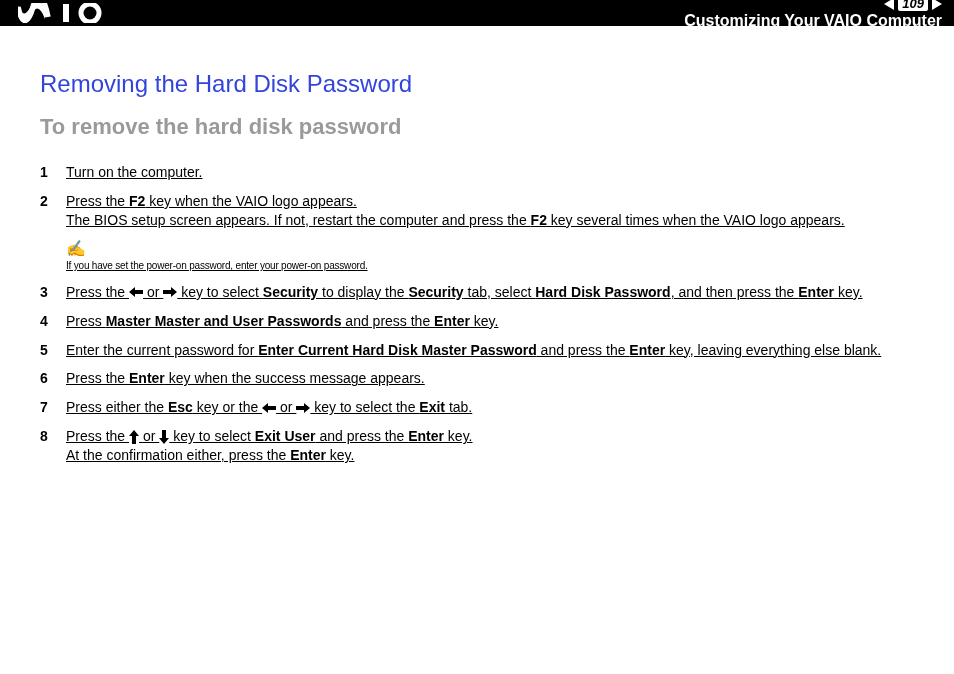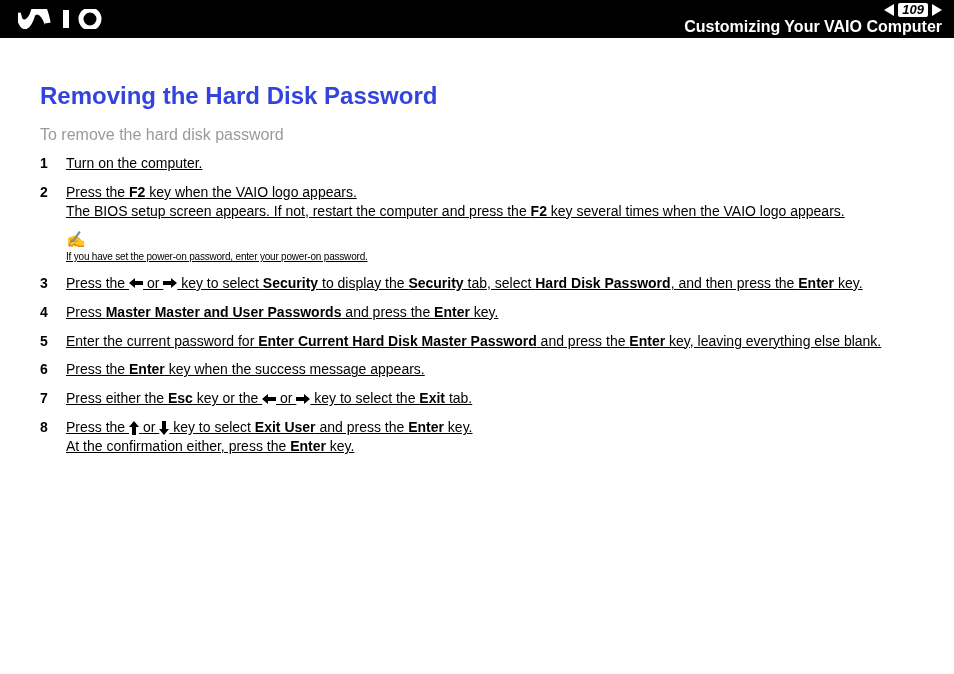--- a/index.html
+++ b/index.html
@@ -5,21 +5,21 @@
     * { margin: 0; padding: 0; box-sizing: border-box; }
     body {
       font-family: Arial, Helvetica, sans-serif;
       width: 954px;
       height: 674px;
       background: #fff;
       overflow: hidden;
     }
     .header {
       background: #000;
-      height: 38px;
+      height: 26px;
       display: flex;
       justify-content: space-between;
       align-items: center;
       padding: 0 12px 0 18px;
       color: #fff;
     }
     .logo {
       display: flex;
       align-items: center;
       gap: 0;
@@ -53,29 +53,29 @@
     .header-sub {
       font-size: 16px;
       font-weight: bold;
       margin-top: 1px;
     }
     .content {
       padding: 44px 40px 0 40px;
     }
     h1 {
       color: #3344dd;
-      font-weight: bold;
+      font-weight: normal;
       font-size: 24px;
       margin-bottom: 16px;
     }
     h2 {
       color: #9a9a9a;
-      font-weight: normal;
-      font-size: 16px;
-      margin-bottom: 10px;
+      font-weight: bold;
+      font-size: 22px;
+      margin-bottom: 23px;
     }
     ol.steps {
       list-style: none;
       counter-reset: step;
       text-decoration: underline;
     }
     ol.steps > li {
       counter-increment: step;
       position: relative;
       padding-left: 26px;

